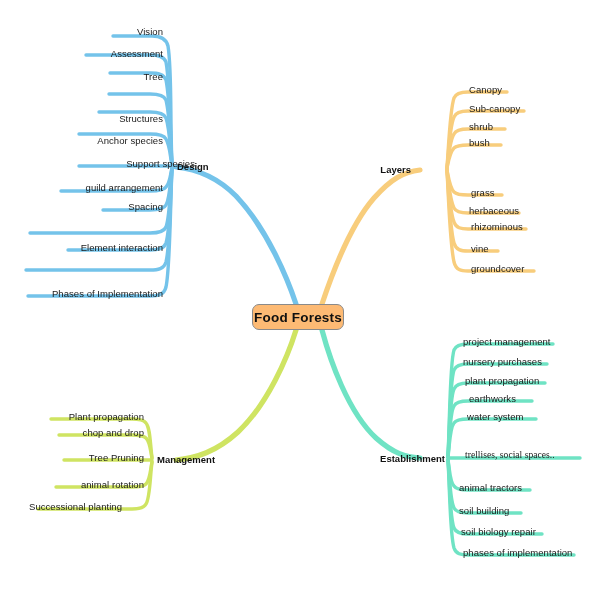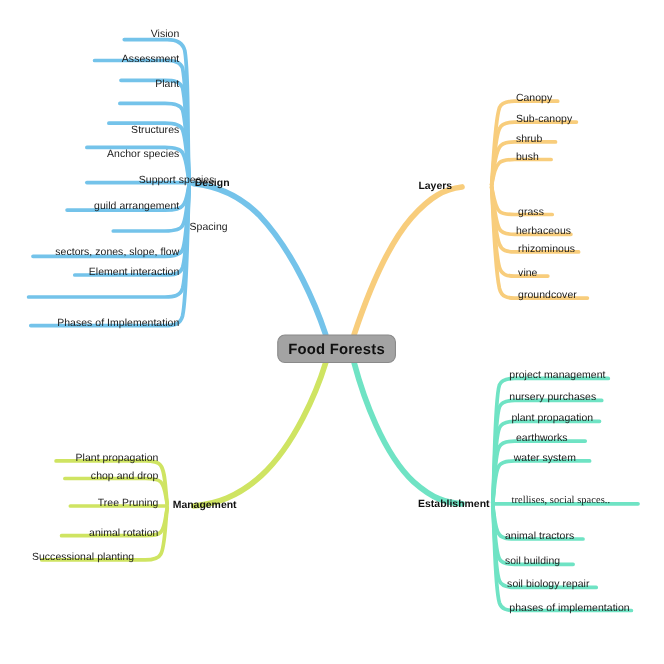--- a/index.html
+++ b/index.html
@@ -42,26 +42,26 @@
     font-size: 9.5px;
     font-weight: bold;
     color: #111111;
     white-space: nowrap;
     line-height: 11px;
   }
   #center-node {
     position: absolute;
     left: 252px;
     top: 304px;
-    width: 108px;
+    width: 92px;
     height: 26px;
     box-sizing: border-box;
     border: 1.4px solid #8a8a8a;
     border-radius: 7px;
-    background: #a3a3a3;
+    background: #fdba74;
     display: flex;
     align-items: center;
     justify-content: center;
   }
   #center-node span {
     font-size: 13.5px;
     font-weight: bold;
     color: #101010;
     letter-spacing: 0.2px;
   }
@@ -140,27 +140,26 @@
     <span>Food Forests</span>
   </div>
 
   <div class="branch-label" style="left:177px; top:161px;">Design</div>
   <div class="branch-label" style="left:411px; top:164px; transform:translateX(-100%);">Layers</div>
   <div class="branch-label" style="left:157px; top:454px;">Management</div>
   <div class="branch-label" style="left:445px; top:453px; transform:translateX(-100%);">Establishment</div>
 
   <div class="node-label right-align" style="left:0; width:163px; top:26px;">Vision</div>
   <div class="node-label right-align" style="left:0; width:163px; top:48px;">Assessment</div>
-  <div class="node-label right-align" style="left:0; width:163px; top:71px;">Plant</div>
+  <div class="node-label right-align" style="left:0; width:163px; top:71px;">Tree</div>
   <div class="node-label right-align" style="left:0; width:163px; top:113px;">Structures</div>
   <div class="node-label right-align" style="left:0; width:163px; top:135px;">Anchor species</div>
   <div class="node-label right-align" style="left:0; width:163px; top:158px;padding-left:32px;">Support species</div>
   <div class="node-label right-align" style="left:0; width:163px; top:182px;">guild arrangement</div>
-  <div class="node-label right-align" style="left:0; width:163px; top:201px;padding-left:44px;">Spacing</div>
-  <div class="node-label right-align" style="left:0; width:163px; top:224px;">sectors, zones, slope, flow</div>
+  <div class="node-label right-align" style="left:0; width:163px; top:201px;">Spacing</div>
   <div class="node-label right-align" style="left:0; width:163px; top:242px;">Element interaction</div>
   <div class="node-label right-align" style="left:0; width:163px; top:288px;">Phases of Implementation</div>
 
   <div class="node-label left-align" style="left:469px; top:84px;">Canopy</div>
   <div class="node-label left-align" style="left:469px; top:103px;">Sub-canopy</div>
   <div class="node-label left-align" style="left:469px; top:121px;">shrub</div>
   <div class="node-label left-align" style="left:469px; top:137px;">bush</div>
   <div class="node-label left-align" style="left:471px; top:187px;">grass</div>
   <div class="node-label left-align" style="left:469px; top:205px;">herbaceous</div>
   <div class="node-label left-align" style="left:471px; top:221px;">rhizominous</div>

